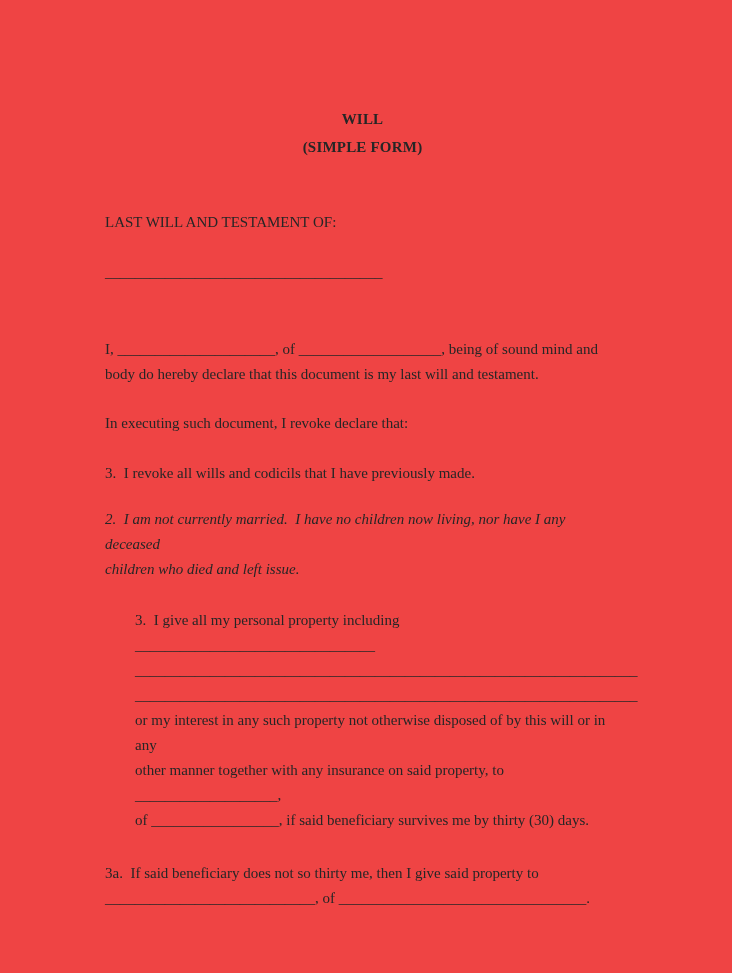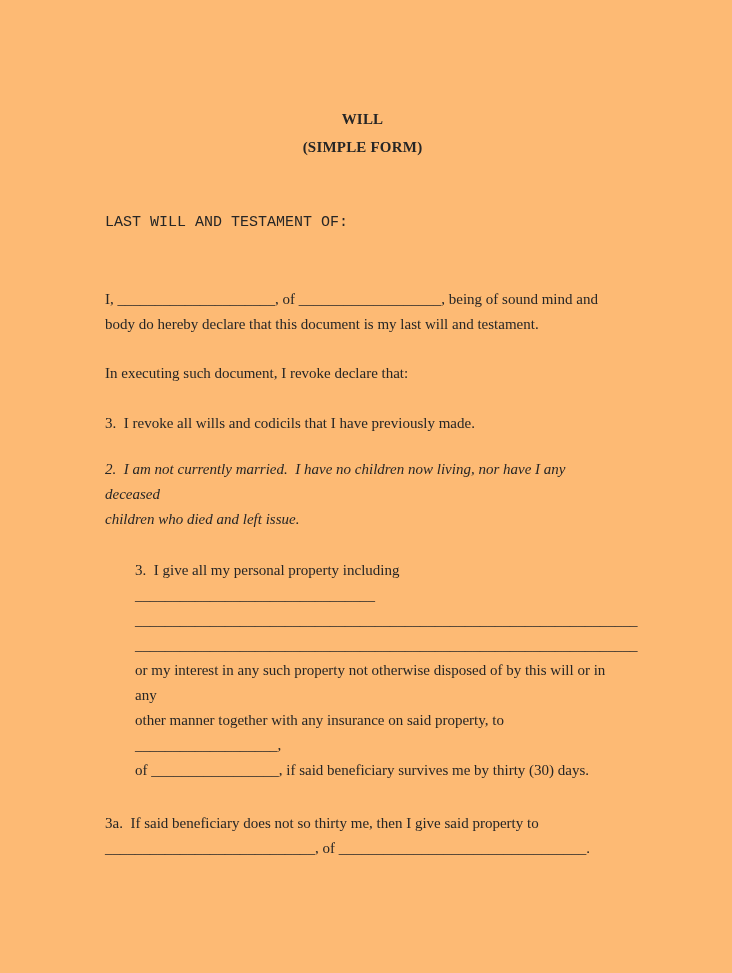--- a/index.html
+++ b/index.html
@@ -2,60 +2,61 @@
 <html><head>
 <meta charset="utf-8">
 <style>
   * { margin: 0; padding: 0; box-sizing: border-box; }
   html, body { background: #ffffff; }
   .page {
     position: relative;
     width: 732px;
     height: 973px;
     margin: 0 auto;
-    background: #fdba74;
+    background: #ef4444;
     font-family: "Liberation Serif", "DejaVu Serif", serif;
     font-size: 15px;
     color: #262626;
     padding: 0 112px 0 105px;
     overflow: hidden;
   }
   .doc-title-block {
     margin-top: 105px;
     text-align: center;
     font-weight: bold;
     line-height: 28px;
   }
   .doc-title-line { letter-spacing: 0.2px; }
   .para {
     white-space: pre-wrap;
     line-height: 25px;
     font-weight: normal;
   }
-  .heading      { margin-top: 49px; font-family: Liberation Mono, monospace; }
+  .heading      { margin-top: 49px; }
   .name-blank   { margin-top: 25px; }
   .p-declare    { margin-top: 52px; }
   .p-exec       { margin-top: 24px; }
   .p-item1      { margin-top: 25px; }
   .p-item2      { margin-top: 21px; font-style: italic; }
   .p-item3      { margin-top: 26px; margin-left: 30px; }
   .p-item3a     { margin-top: 28px; }
 </style>
 </head>
 <body>
 
 <div class="page">
 
   <div class="doc-title-block">
     <div class="doc-title-line">WILL</div>
     <div class="doc-title-line">(SIMPLE FORM)</div>
   </div>
 
   <p class="para heading">LAST WILL AND TESTAMENT OF:</p>
 
+  <p class="para name-blank">_____________________________________</p>
 
   <p class="para p-declare">I, _____________________, of ___________________, being of sound mind and
 body do hereby declare that this document is my last will and testament.</p>
 
   <p class="para p-exec">In executing such document, I revoke declare that:</p>
 
   <p class="para p-item1">3.  I revoke all wills and codicils that I have previously made.</p>
 
   <p class="para p-item2">2.  I am not currently married.  I have no children now living, nor have I any deceased
 children who died and left issue.</p>

